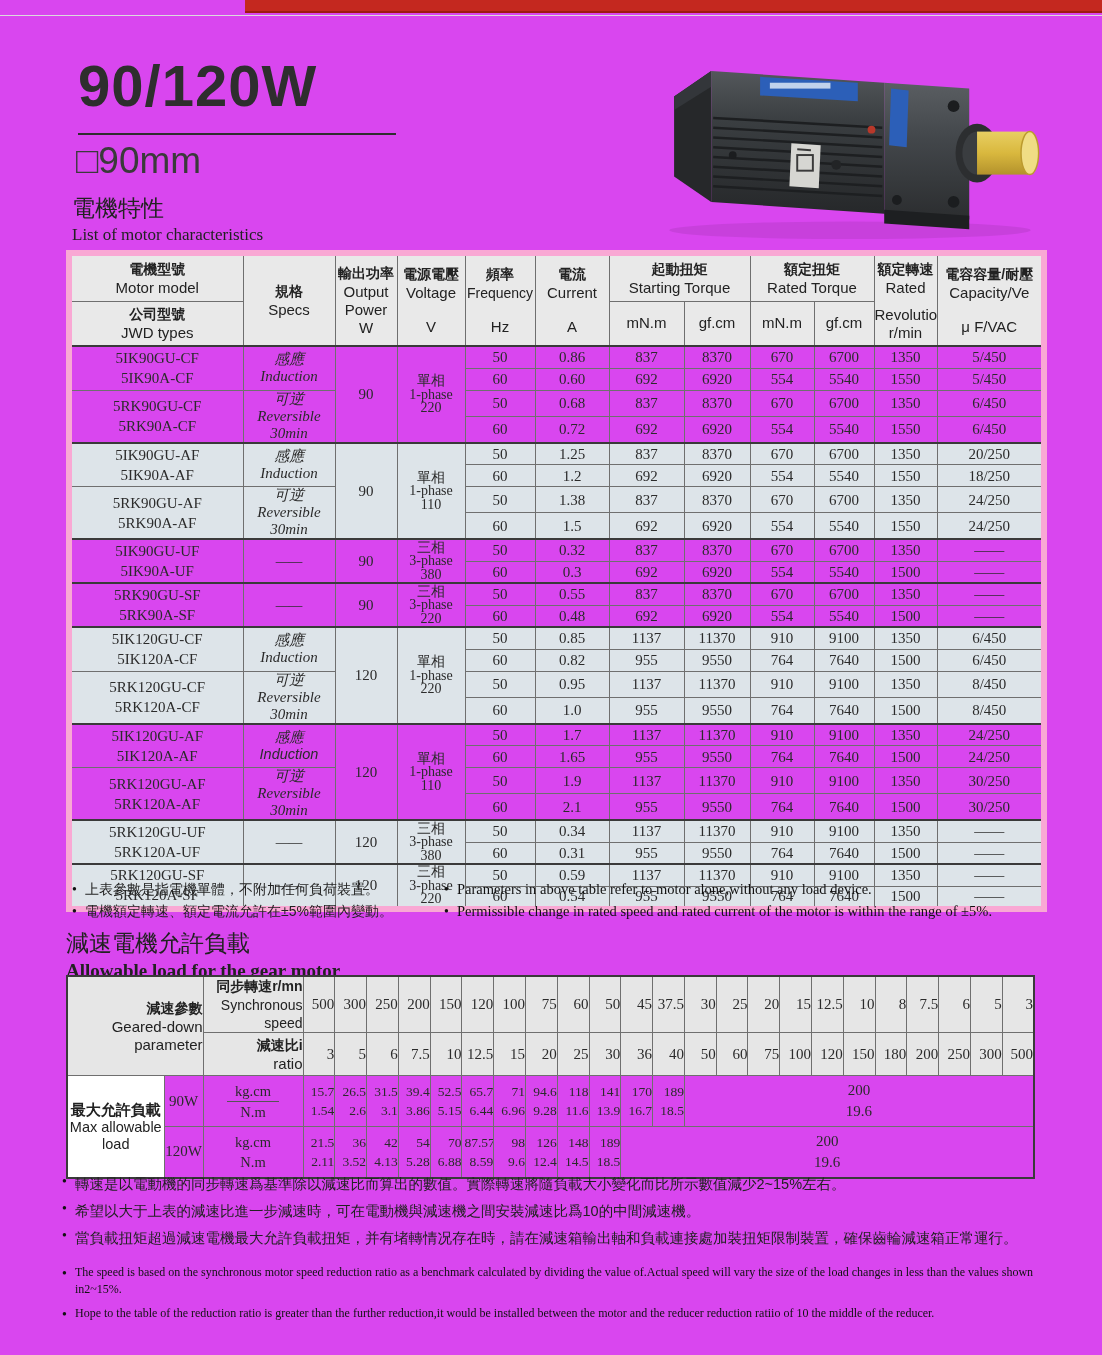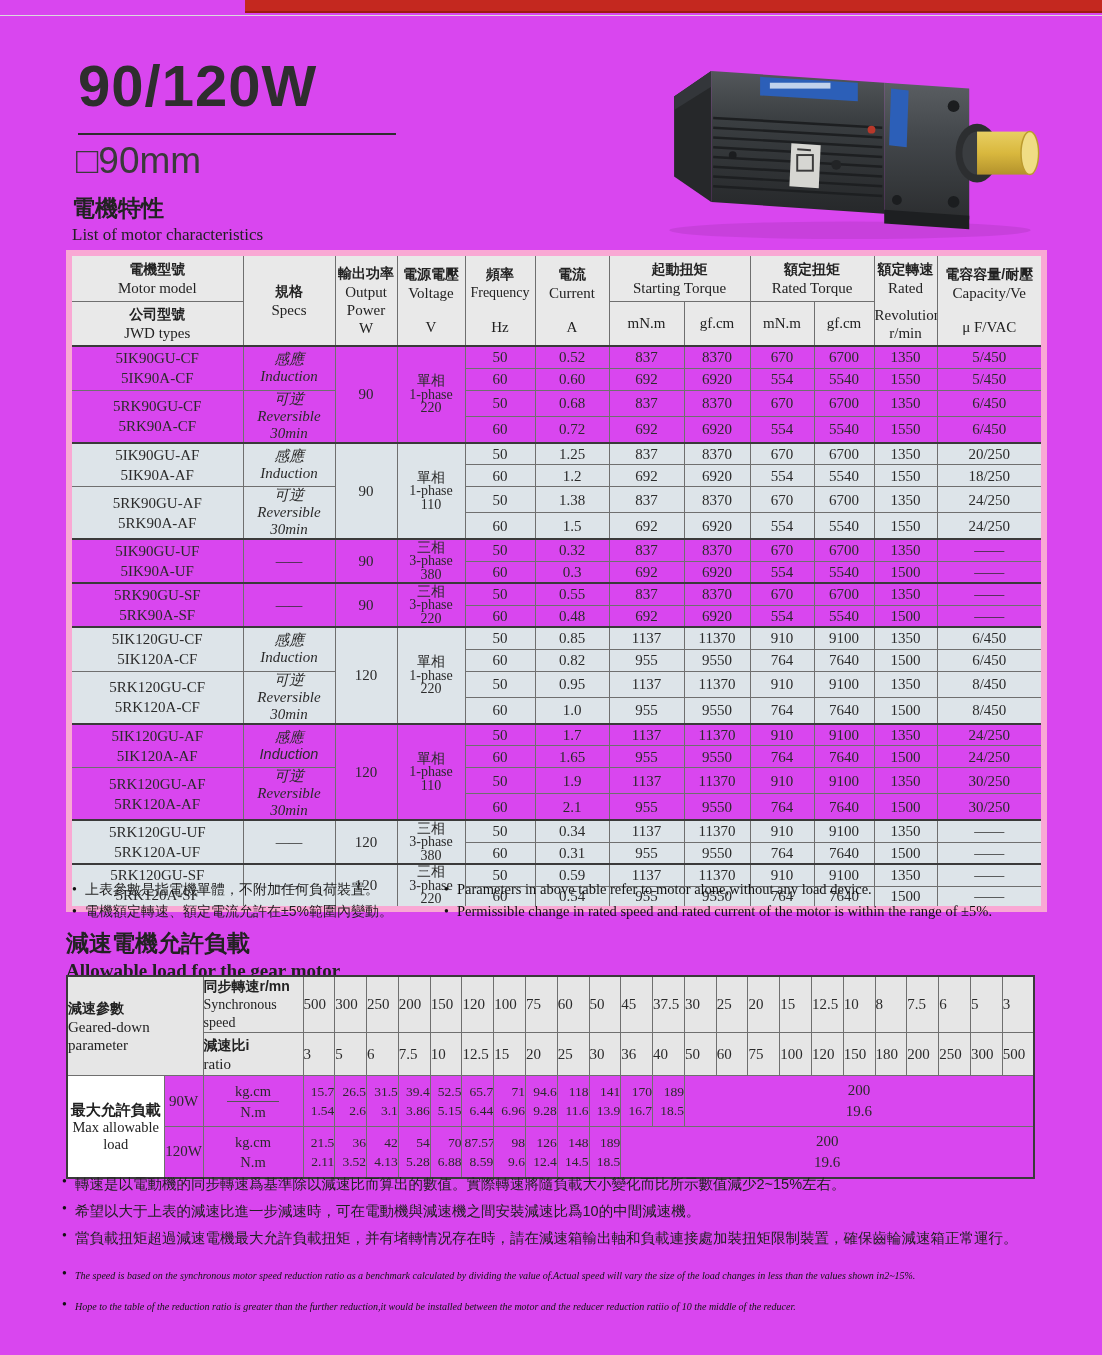--- a/index.html
+++ b/index.html
@@ -7,36 +7,36 @@
         font-family:"Liberation Serif",serif;color:#2b2b2b;padding-left:48px;}
   
   #red-bar{position:absolute;left:245px;top:0;right:0;height:11px;background:#c4281f;border-bottom:2px solid #9c1b13;}
   #top-rule{position:absolute;left:0;top:15px;width:100%;height:1px;background:#dcdcdc;}
   
   #title{position:absolute;left:78px;top:52px;font-family:"Liberation Sans",sans-serif;
          font-weight:bold;font-size:58px;letter-spacing:1px;color:#2e2e2e;}
   #title-rule{position:absolute;left:78px;top:133px;width:318px;height:2px;background:#2e2e2e;}
   #frame-size{position:absolute;left:76px;top:140px;font-family:"Liberation Sans",sans-serif;
               font-size:37px;color:#3a3a3a;}
-  .sec-zh{font-family:"Liberation Sans",sans-serif;font-weight:bold;font-size:23px;color:#222;}
+  .sec-zh{font-family:"Liberation Sans",sans-serif;font-weight:normal;font-size:23px;color:#222;}
   .sec-en{font-family:"Liberation Serif",serif;font-size:17px;color:#222;margin-top:1px;}
   #sec1{position:absolute;left:72px;top:193px;}
   #sec2{position:absolute;left:66px;top:928px;}
   #sec2 .sec-en{font-weight:bold;font-size:19px;}
   
   #motor-img{position:absolute;left:640px;top:28px;width:420px;height:215px;}
   
   #motor-table{position:absolute;left:66px;top:250px;border-collapse:collapse;table-layout:fixed;
                width:975px;border:6px solid #f9a8d4;}
   #motor-table th,#motor-table td{border:1px solid #6f6f6f;padding:0;overflow:hidden;}
   #motor-table th{background:#e9e9e9;font-weight:normal;vertical-align:middle;text-align:center;}
   #motor-table thead tr.h1{height:48px;}
   #motor-table thead tr.h2{height:45px;}
   .zh{font-family:"Liberation Sans",sans-serif;font-weight:bold;font-size:14px;color:#222;line-height:19px;}
-  .en{font-family:Liberation Serif, serif;font-size:15px;color:#222;line-height:18px;}
+  .en{font-family:Liberation Sans, sans-serif;font-size:15px;color:#222;line-height:18px;}
   .en.small{font-size:14px;}
   th.vtop{vertical-align:top;padding-top:9px;}
   .gap{margin-top:16px;}
   .gap-s{margin-top:9px;}
   #motor-table tbody tr{height:22px;}
   #motor-table tbody td{font-size:15px;text-align:center;vertical-align:middle;line-height:18px;}
   #motor-table tr.g-top>td{border-top:2px solid #3a3a3a;}
   #motor-table tr.sh>td{background:#dde4e9;}
   td.td-model div{line-height:20px;}
   td.td-specs div{line-height:17px;font-size:15px;font-style:italic;}
@@ -47,42 +47,42 @@
   #notes1 .colL{width:372px;}
   #notes1 .colR{flex:1;}
   .note{display:flex;margin-bottom:3px;}
   .bullet{flex:0 0 13px;font-size:8px;padding-top:4px;color:#111;}
   #notes1 .colL .note span:last-child{font-family:"Liberation Sans",sans-serif;font-size:14px;line-height:19px;color:#222;}
   #notes1 .colR .note span:last-child{font-family:"Liberation Serif",serif;font-size:14.5px;line-height:19px;color:#111;}
   
   #gear-table{position:absolute;left:66px;top:975px;border-collapse:collapse;table-layout:fixed;
               width:969px;border:2px solid #3a3a3a;}
   #gear-table th,#gear-table td{border:1px solid #6f6f6f;padding:0;overflow:hidden;}
-  #gear-table th{background:#e6e6e6;font-weight:normal;vertical-align:middle;text-align:left;}
+  #gear-table th{background:#e6e6e6;font-weight:normal;vertical-align:middle;text-align:right;}
   #gear-table thead tr.h1{height:46px;}
   #gear-table thead tr.h2{height:43px;}
   #gear-table tbody tr{height:51px;}
   th.g-num{font-family:"Liberation Serif",serif;font-size:15px;}
   td.td-load{text-align:center;vertical-align:middle;background:#fff;}
   td.td-load .zh{font-size:15px;}
   td.td-load .en{font-size:14.5px;line-height:17px;}
   td.td-center{text-align:center;vertical-align:middle;font-size:15px;}
   td.td-unit{text-align:center;vertical-align:middle;font-size:14.5px;}
   td.td-unit div{line-height:20px;}
   td.td-unit .u-line{border-bottom:1px solid #555;width:52px;margin:0 auto;}
   td.g-val{vertical-align:middle;font-size:13.5px;text-align:right;}
   td.g-val div{line-height:19px;padding-left:2px;white-space:nowrap;}
   td.g-merge{text-align:center;vertical-align:middle;font-size:15px;}
   td.g-merge div{line-height:21px;}
   
   #notes2{position:absolute;left:62px;top:1172px;width:1000px;}
   #notes2-zh .note span:last-child{font-family:"Liberation Sans",sans-serif;font-size:14.5px;line-height:24px;color:#222;}
   #notes2-en{margin-top:14px;}
   #notes2-en .note{margin-bottom:7px;}
-  #notes2-en .note span:last-child{font-family:"Liberation Serif",serif;font-size:10px;line-height:24px;color:#111;font-style:italic;}
+  #notes2-en .note span:last-child{font-family:"Liberation Serif",serif;font-size:12px;line-height:17px;color:#111;}
   #page-number{position:absolute;left:42px;top:1388px;font-family:"Liberation Sans",sans-serif;
                font-size:19px;color:#222;}
 </style>
 </head>
 <body>
 
 <div id="page">
 
   <div id="red-bar"></div>
   <div id="top-rule"></div>
@@ -235,21 +235,21 @@
             <div>感應</div>
             <div>Induction</div>
           </td>
           <td rowspan="4">90</td>
           <td class="td-volt" rowspan="4">
             <div>單相</div>
             <div>1-phase</div>
             <div>220</div>
           </td>
           <td>50</td>
-          <td>0.52</td>
+          <td>0.86</td>
           <td>837</td>
           <td>8370</td>
           <td>670</td>
           <td>6700</td>
           <td>1350</td>
           <td>5/450</td>
         </tr>
         <tr>
           <td>60</td>
           <td>0.60</td>

